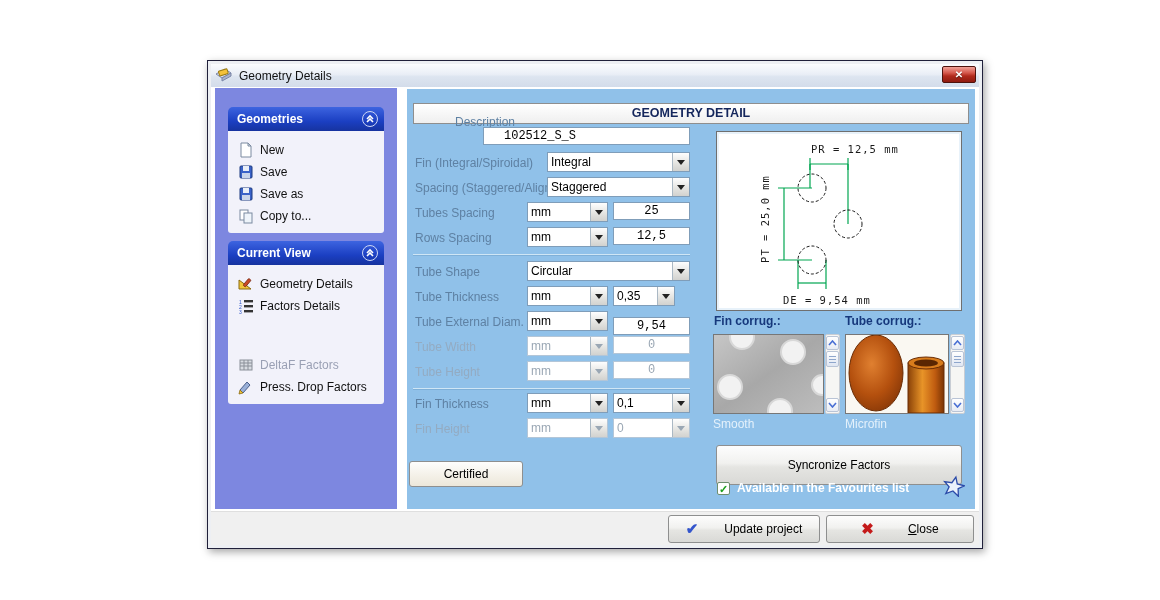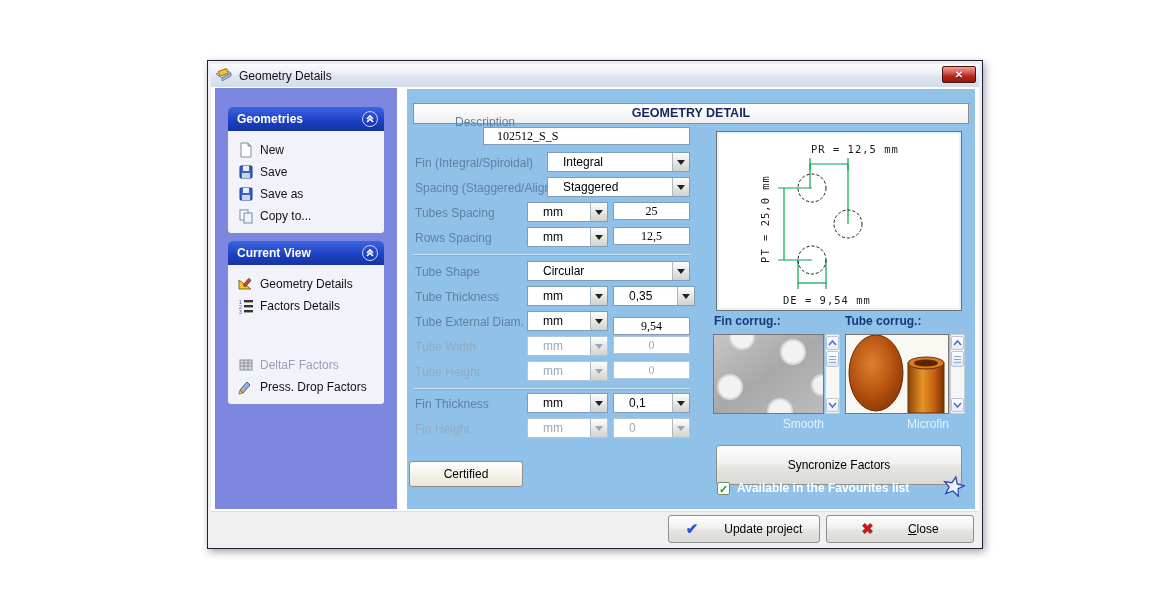--- a/index.html
+++ b/index.html
@@ -36,25 +36,25 @@
   .sb-item.disabled{color:#9aa0b4;margin-top:37px;}
 
   
   .main{position:absolute;left:196px;top:2px;width:568px;height:420px;background:#90c1e9;}
   .gd-header{position:absolute;left:6px;top:14px;width:556px;height:21px;border:1px solid #8e8e8e;
     background:linear-gradient(#ffffff,#efefef);text-align:center;line-height:19px;
     font-size:12.5px;font-weight:bold;color:#14265c;}
   .flabel{position:absolute;left:8px;font-size:12px;color:#5e81a3;white-space:nowrap;}
   .flabel.dis{color:#93abc2;}
   .tinput{position:absolute;height:18px;border:1px solid #7f9db9;background:#fff;font-size:12px;
-    font-family:Liberation Serif, serif;padding:0 13px;color:#000;}
+    font-family:Liberation Mono, monospace;padding:0 20px;color:#000;}
   .tinput.center{text-align:center;}
   .tinput.dis{color:#9aa7b4;border-color:#b3c6d8;}
   .combo{position:absolute;height:20px;border:1px solid #7f9db9;background:#fff;display:flex;}
-  .combo-val{flex:1;font-size:12px;color:#000;line-height:18px;padding-left:15px;overflow:hidden;white-space:nowrap;}
+  .combo-val{flex:1;font-size:12px;color:#000;line-height:18px;padding-left:3px;overflow:hidden;white-space:nowrap;}
   .combo-btn{width:17px;border-left:1px solid #aab8c4;
     background:linear-gradient(#fefefe,#e3e3e0 60%,#d2d2cf);display:flex;align-items:center;justify-content:center;cursor:pointer;}
   .arr{width:0;height:0;border-left:4px solid transparent;border-right:4px solid transparent;border-top:5px solid #222;}
   .combo.dis{border-color:#b3c6d8;}
   .combo.dis .combo-val{color:#9aa7b4;}
   .combo.dis .arr{border-top-color:#9aa7b4;}
   .sep{position:absolute;left:6px;width:277px;height:1px;background:#cfe6f5;box-shadow:0 1px 0 #7fb0d8;}
 
   .win-btn{border:1px solid #8e8f8f;border-radius:3px;
     background:linear-gradient(#fdfdfd,#f1f1ef 45%,#e5e5e2 55%,#d9d9d6);
@@ -68,21 +68,21 @@
   .corrug-label{position:absolute;font-size:12px;font-weight:bold;color:#16387c;}
   .imgbox{position:absolute;width:111px;height:80px;border:1px solid #777;}
   .vscroll{position:absolute;width:15px;height:80px;background:#f6f6f4;border:1px solid #c8cdd4;border-radius:2px;
     display:flex;flex-direction:column;align-items:center;}
   .sb-btn{width:13px;height:14px;border:1px solid #b9c4d6;border-radius:2px;background:linear-gradient(#ffffff,#e8ecf4);
     display:flex;align-items:center;justify-content:center;cursor:pointer;margin-top:1px;}
   .sb-thumb{width:13px;height:16px;border:1px solid #b9c4d6;border-radius:2px;background:linear-gradient(#ffffff,#dfe6f2);
     margin-top:1px;display:flex;flex-direction:column;align-items:center;justify-content:center;gap:2px;cursor:grab;}
   .sb-thumb i{display:block;width:7px;height:1px;background:#8ea6cc;}
   .sb-btn.bottom{margin-top:auto;margin-bottom:1px;}
-  .img-caption{position:absolute;top:328px;font-size:12px;color:#e4f1fb;text-align:right;}
+  .img-caption{position:absolute;top:328px;font-size:12px;color:#e4f1fb;text-align:left;}
 
   .fav-row{position:absolute;left:310px;top:392px;display:flex;align-items:center;}
   .cbox{width:13px;height:13px;background:#fff;border:1px solid #6f8f6f;border-radius:2px;
     font-size:11px;line-height:12px;text-align:center;color:#1ea01e;font-weight:bold;cursor:pointer;}
   .fav-label{margin-left:7px;font-size:12px;font-weight:bold;color:#ffffff;}
   .star{position:absolute;left:536px;top:386px;width:22px;height:22px;cursor:pointer;}
 
   .foot-btn{width:152px;height:28px;gap:26px;}
   .foot-btn .glyph{font-size:15px;line-height:1;}
   .upd-glyph{color:#3355cc;font-weight:bold;}
@@ -253,21 +253,21 @@
           </span>
       </div>
 
       <span class="flabel" style="top:201px;">Tube Thickness</span>
       <div class="combo" style="left:120px;top:197px;width:81px;">
         <span class="combo-val">mm</span>
         <span class="combo-btn">
             <i class="arr"></i>
           </span>
       </div>
-      <div class="combo" style="left:206px;top:197px;width:82px;">
+      <div class="combo" style="left:206px;top:197px;width:62px;">
         <span class="combo-val">0,35</span>
         <span class="combo-btn">
             <i class="arr"></i>
           </span>
       </div>
 
       <span class="flabel" style="top:226px;">Tube External Diam.</span>
       <div class="combo" style="left:120px;top:222px;width:81px;">
         <span class="combo-val">mm</span>
         <span class="combo-btn">

